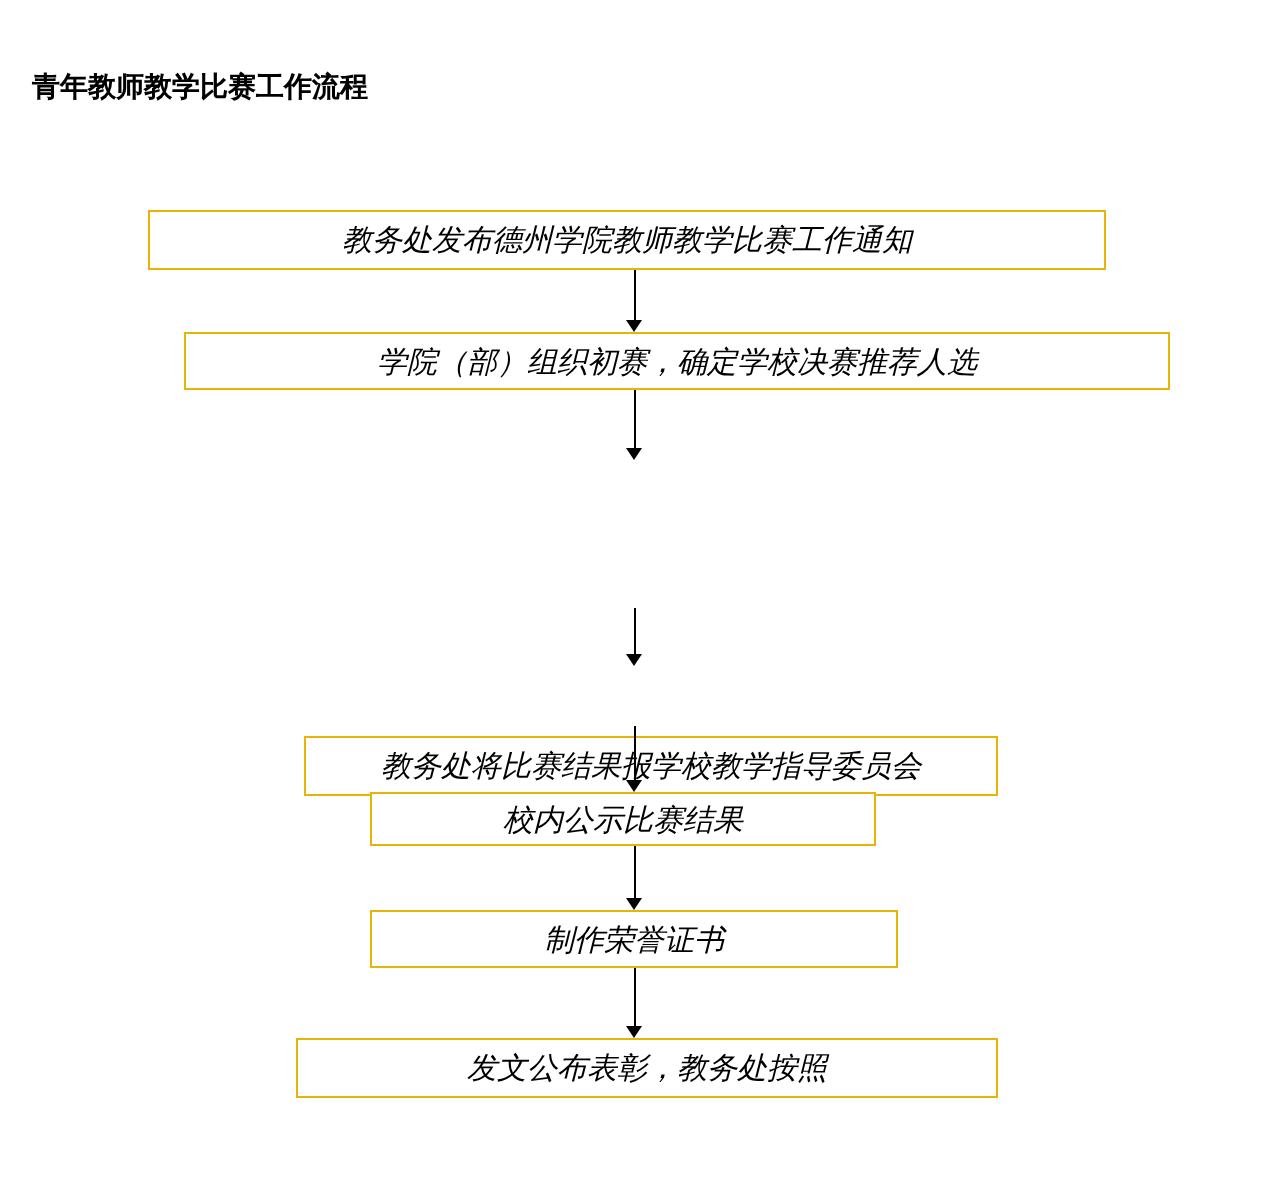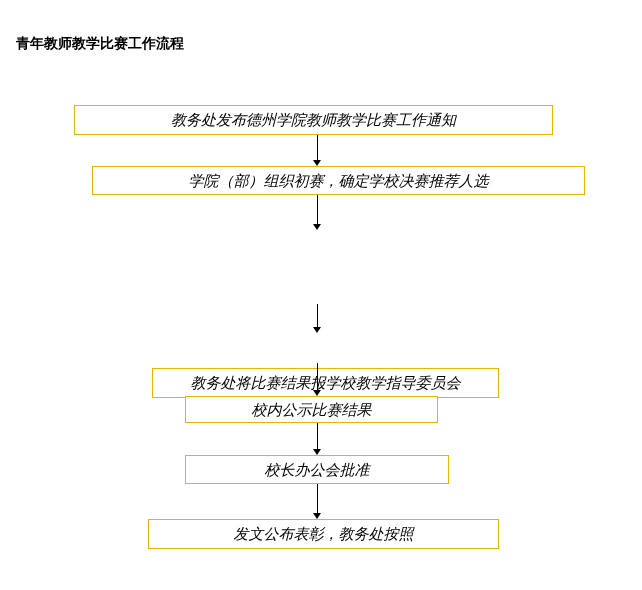--- a/index.html
+++ b/index.html
@@ -123,21 +123,21 @@
   <div class="box" id="box5">
     <div class="line">校内公示比赛结果</div>
   </div>
 
   <div class="arrow" id="arrow5">
     <div class="shaft"></div>
     <div class="head"></div>
   </div>
 
   <div class="box" id="box6">
-    <div class="line">校长办公会批准</div>
+    <div class="line">制作荣誉证书</div>
   </div>
 
   <div class="arrow" id="arrow6">
     <div class="shaft"></div>
     <div class="head"></div>
   </div>
 
   <div class="box" id="box7">
     <div class="line">发文公布表彰，教务处按照</div>
   </div>

